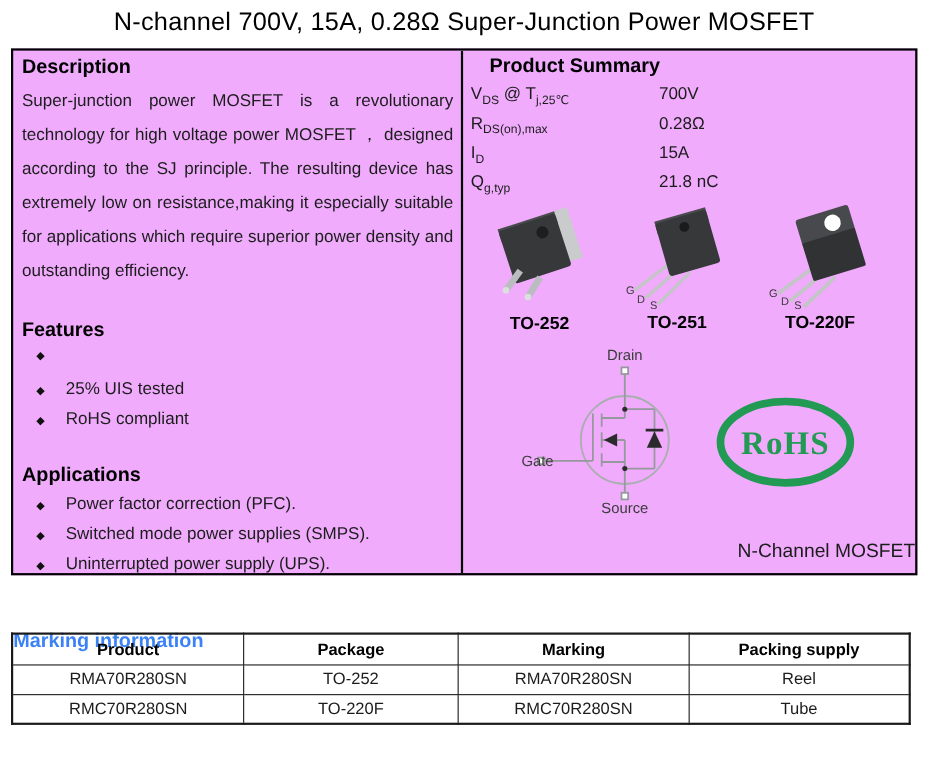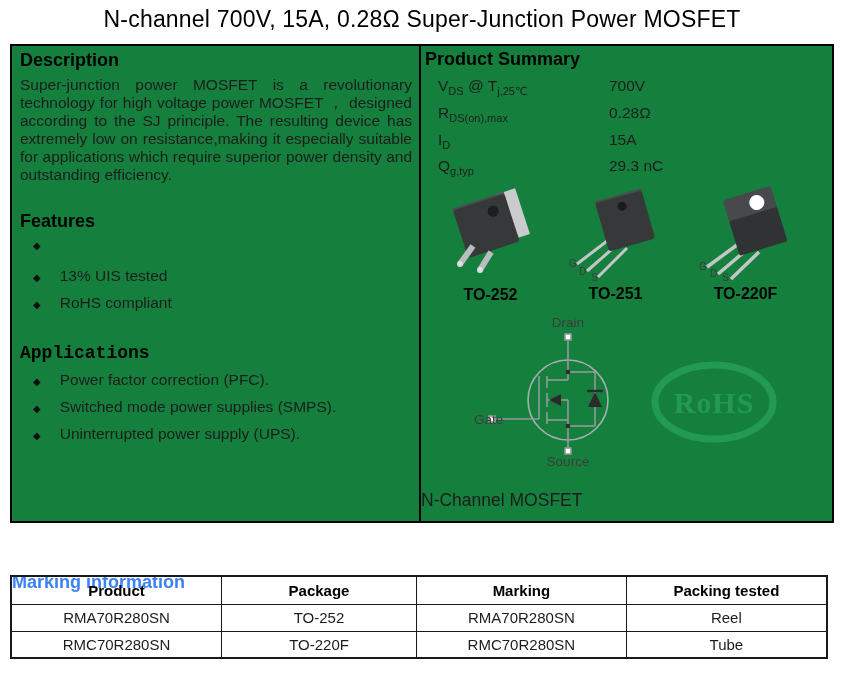--- a/index.html
+++ b/index.html
@@ -10,57 +10,57 @@
     color:#111;
     overflow:hidden;
   }
   .page-title {
     position:absolute; top:6px; left:0; width:100%;
     text-align:center; font-size:23px; font-weight:normal; color:#000;
     letter-spacing:0.2px;
   }
   .main-box {
     position:absolute; left:10px; top:44px; width:824px; height:479px;
-    border:2px solid #000; display:flex; overflow:hidden; background:#15803d;
+    border:2px solid #000; display:flex; overflow:hidden; background:#f0abfc;
   }
   .col-left {
     width:409px; border-right:2px solid #000;
     padding:4px 7px 0 8px; overflow:hidden;
   }
   .col-right { flex:1; position:relative; }
   .sec-heading { font-size:18px; font-weight:bold; color:#000; }
   .desc-text {
-    margin-top:5px; font-size:15.5px; line-height:18px;
+    margin-top:5px; font-size:15.5px; line-height:31px;
     text-align:justify; color:#1c1c1c;
   }
   .features-heading { margin-top:27px; }
-  .apps-heading { margin-top:22px;font-family:Liberation Mono, monospace; }
+  .apps-heading { margin-top:22px; }
   ul.bullets { list-style:none; margin-top:8px; }
   ul.bullets li { display:flex; align-items:baseline; height:27px; font-size:15.5px; color:#1c1c1c; }
   .bullet { font-size:10px; margin:0 19px 0 13px; color:#111; }
 
   
-  .ps-heading { position:absolute; left:4px; top:3px; }
-  .ps-rows { position:absolute; left:17px; top:31px; width:395px; }
+  .ps-heading { position:absolute; left:24px; top:3px; }
+  .ps-rows { position:absolute; left:7px; top:31px; width:395px; }
   .ps-row { display:flex; align-items:baseline; height:26.8px; font-size:15.5px; color:#1c1c1c; }
   .ps-param { width:171px; }
   .ps-param sub { font-size:11px; }
   .pkg-fig {
     position:absolute; width:105px; height:117px;
     display:flex; flex-direction:column; align-items:center; justify-content:space-between;
   }
   .pkg-fig .pkg-label { font-size:16px; font-weight:bold; color:#000; }
   .fig-1 { left:17px;  top:141px; }
   .fig-2 { left:142px; top:140px; }
   .fig-3 { left:272px; top:140px; }
   .symbol-svg { position:absolute; left:40px; top:268px; }
   .rohs-svg { position:absolute; left:228px; top:312px; }
   .mosfet-caption {
     position:absolute; left:0; top:444px; width:100%;
-    text-align:left; font-size:17.5px; color:#1c1c1c;
+    text-align:right; font-size:17.5px; color:#1c1c1c;
   }
 
   
   .marking-heading { position:absolute; left:12px; top:572px; font-size:18px; font-weight:bold; color:#3b82f6; }
   table.marking {
     position:absolute; left:10px; top:575px; width:818px;
     border-collapse:collapse; table-layout:fixed;
   }
   table.marking th, table.marking td {
     border:1px solid #1a1a1a; text-align:center; vertical-align:middle; color:#1c1c1c;
@@ -83,21 +83,21 @@
     <div class="sec-heading">Description</div>
     <p class="desc-text">Super-junction power MOSFET is a revolutionary technology for high voltage power MOSFET ， designed according to the SJ principle. The resulting device has extremely low on resistance,making it especially suitable for applications which require superior power density and outstanding efficiency.</p>
 
     <div class="sec-heading features-heading">Features</div>
     <ul class="bullets">
       <li>
           <span class="bullet">◆</span>
         </li>
       <li>
           <span class="bullet">◆</span>
-          <span>13% UIS tested</span>
+          <span>25% UIS tested</span>
         </li>
       <li>
           <span class="bullet">◆</span>
           <span>RoHS compliant</span>
         </li>
     </ul>
 
     <div class="sec-heading apps-heading">Applications</div>
     <ul class="bullets">
       <li>
@@ -126,21 +126,21 @@
       <div class="ps-row">
         <span class="ps-param"><span>R</span><sub>DS(on),max</sub><span></span><sub></sub></span>
         <span class="ps-value">0.28Ω</span>
       </div>
       <div class="ps-row">
         <span class="ps-param"><span>I</span><sub>D</sub><span></span><sub></sub></span>
         <span class="ps-value">15A</span>
       </div>
       <div class="ps-row">
         <span class="ps-param"><span>Q</span><sub>g,typ</sub><span></span><sub></sub></span>
-        <span class="ps-value">29.3 nC</span>
+        <span class="ps-value">21.8 nC</span>
       </div>
     </div>
 
     <div class="pkg-fig fig-1">
       <svg width="105" height="92" viewBox="0 0 105 92">
         <g transform="rotate(-18 55 40)">
           <rect x="68" y="10" width="20" height="48" fill="#c9cbcc"></rect>
           <rect x="22" y="10" width="54" height="12" fill="#4a4b4e"></rect>
           <rect x="22" y="12" width="54" height="50" rx="3" fill="#37383a"></rect>
           <circle cx="60" cy="25" r="5.5" fill="#1d1e20"></circle>
@@ -233,21 +233,21 @@
     <col style="width:25.8%">
       <col style="width:23.9%">
       <col style="width:25.7%">
       <col style="width:24.6%">
   </colgroup>
   <thead>
     <tr>
       <th>Product</th>
       <th>Package</th>
       <th>Marking</th>
-      <th>Packing tested</th>
+      <th>Packing supply</th>
     </tr>
   </thead>
   <tbody>
     <tr>
       <td>RMA70R280SN</td>
       <td>TO-252</td>
       <td>RMA70R280SN</td>
       <td>Reel</td>
     </tr>
     <tr>

